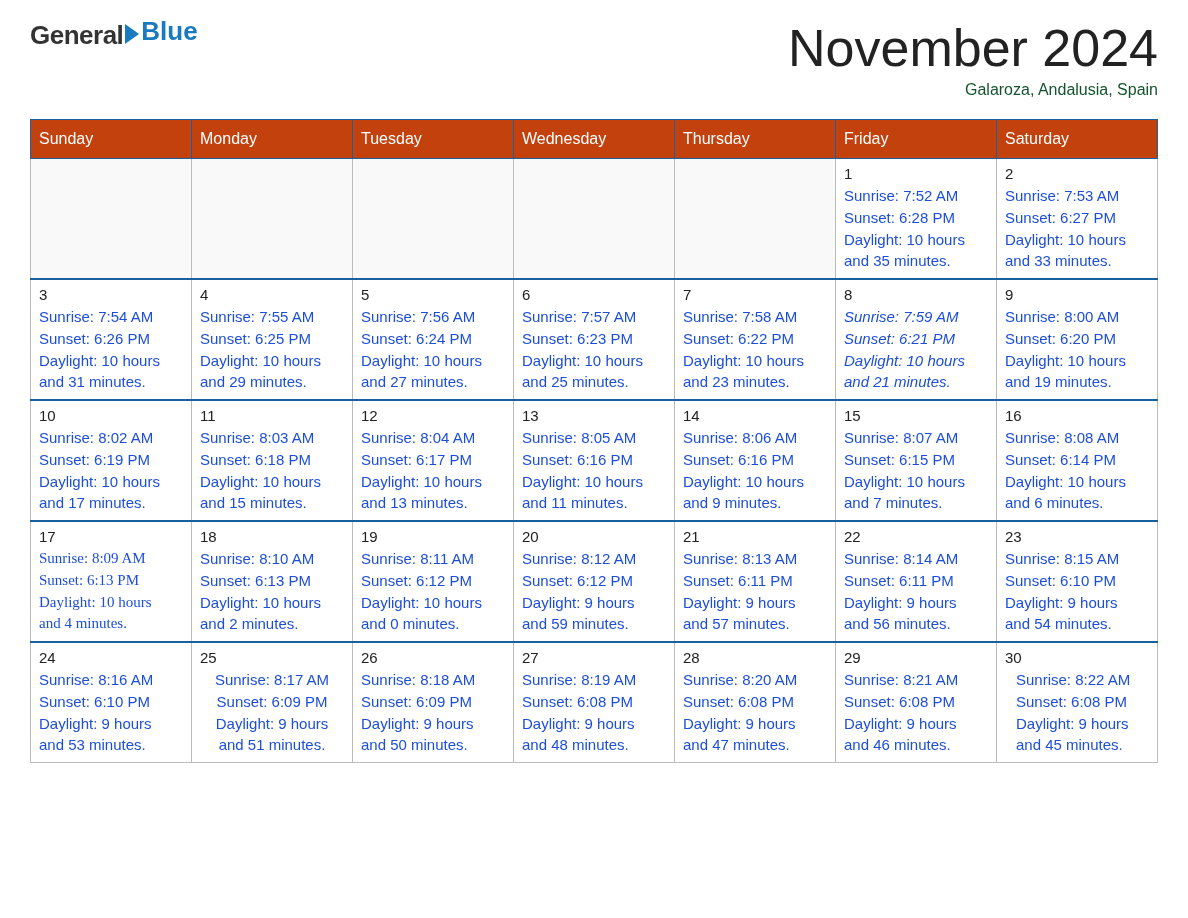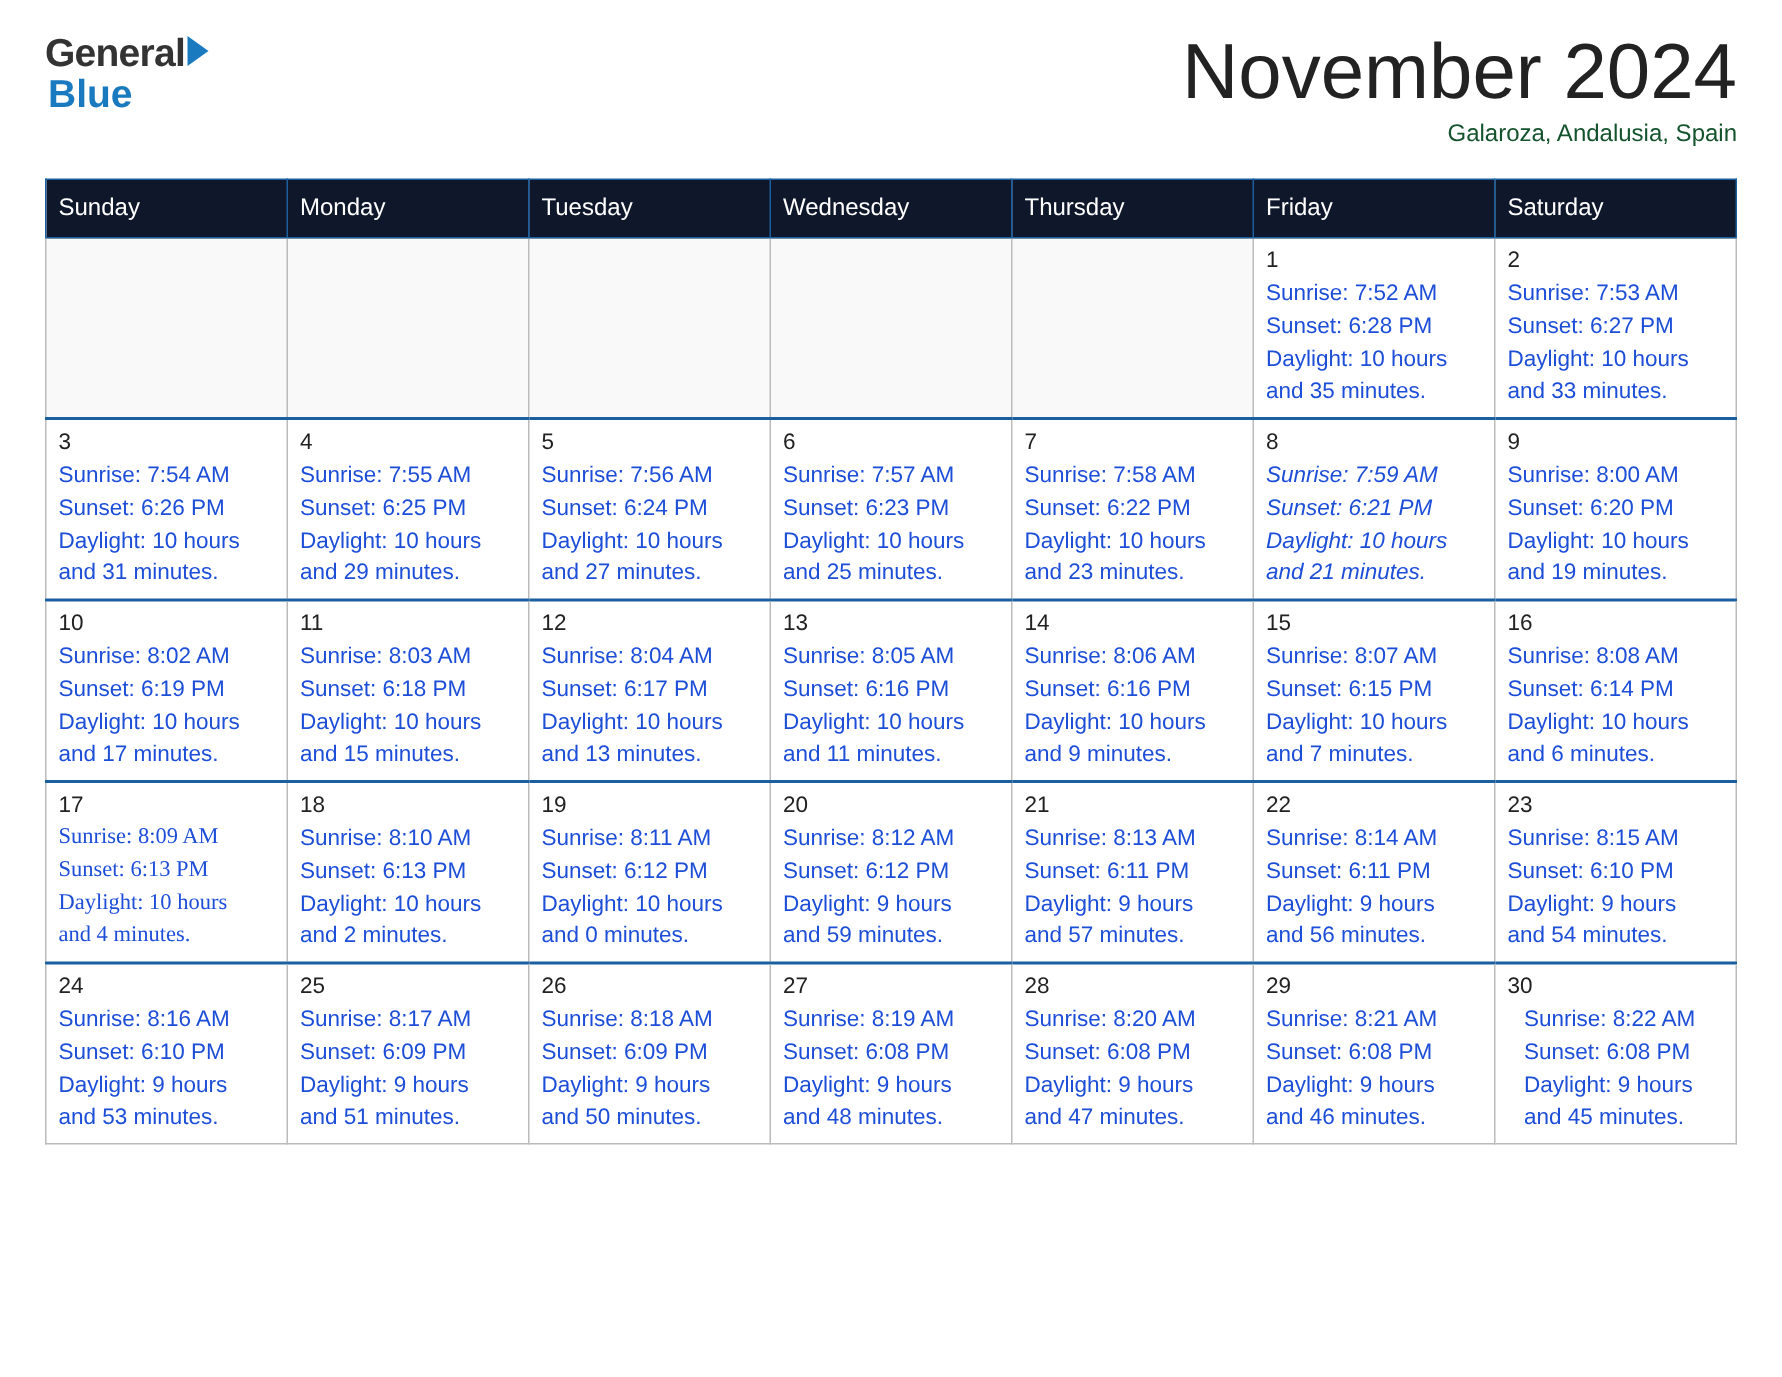--- a/index.html
+++ b/index.html
@@ -11,21 +11,21 @@
       min-height: 918px;
     }
     .header {
       display: flex;
       justify-content: space-between;
       align-items: flex-start;
       margin-bottom: 20px;
     }
     .logo {
       display: flex;
-      flex-direction: column;
+      flex-direction: row;
       align-items: flex-start;
     }
     .logo-top {
       display: flex;
       align-items: center;
     }
     .logo-general {
       font-size: 26px;
       font-weight: bold;
       color: #333;
@@ -60,21 +60,21 @@
       font-size: 16px;
       color: #14532d;
       margin-top: 4px;
     }
     .calendar {
       width: 100%;
       border-collapse: collapse;
       border: 1px solid #1a5f9e;
     }
     .calendar th {
-      background-color: #0f172a;
+      background-color: #c2410c;
       color: #fff;
       font-size: 16px;
       font-weight: normal;
       padding: 10px 8px;
       text-align: left;
       border: 1px solid #1a5f9e;
     }
     .calendar td {
       vertical-align: top;
       border: 1px solid #bbb;
@@ -311,21 +311,21 @@
       <tr class="row-separator">
         <td>
           <span class="day-number">24</span>
           <div class="day-info" style="white-space: pre-line;">Sunrise: 8:16 AM
 Sunset: 6:10 PM
 Daylight: 9 hours
 and 53 minutes.</div>
         </td>
         <td>
           <span class="day-number">25</span>
-          <div class="day-info" style="white-space: pre-line;">Sunrise: 8:17 AM
+          <div class="day-info" style="white-space: pre-line; text-align: center;">Sunrise: 8:17 AM
 Sunset: 6:09 PM
 Daylight: 9 hours
 and 51 minutes.</div>
         </td>
         <td>
           <span class="day-number">26</span>
           <div class="day-info" style="white-space: pre-line;">Sunrise: 8:18 AM
 Sunset: 6:09 PM
 Daylight: 9 hours
 and 50 minutes.</div>

